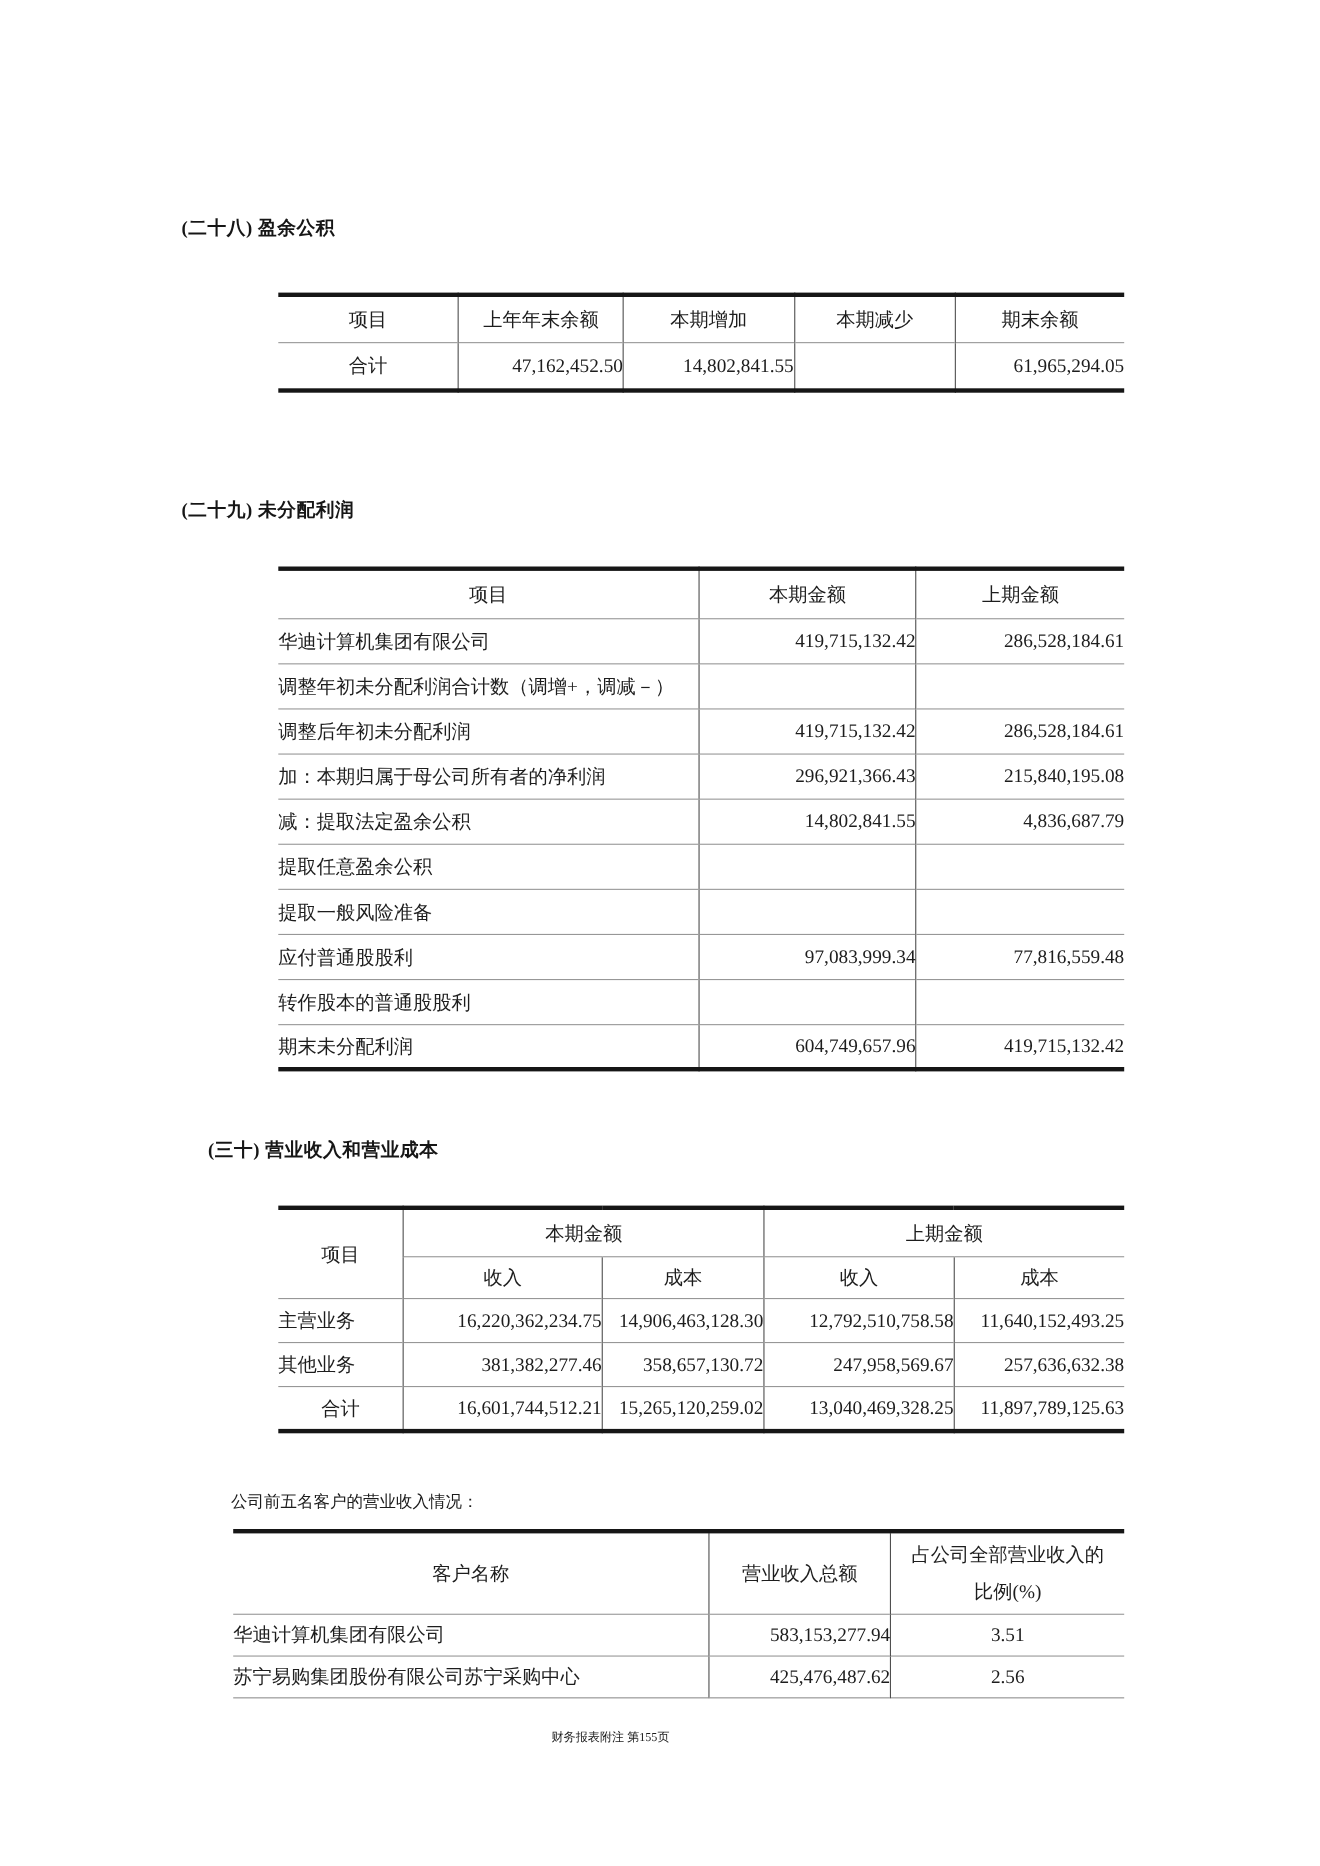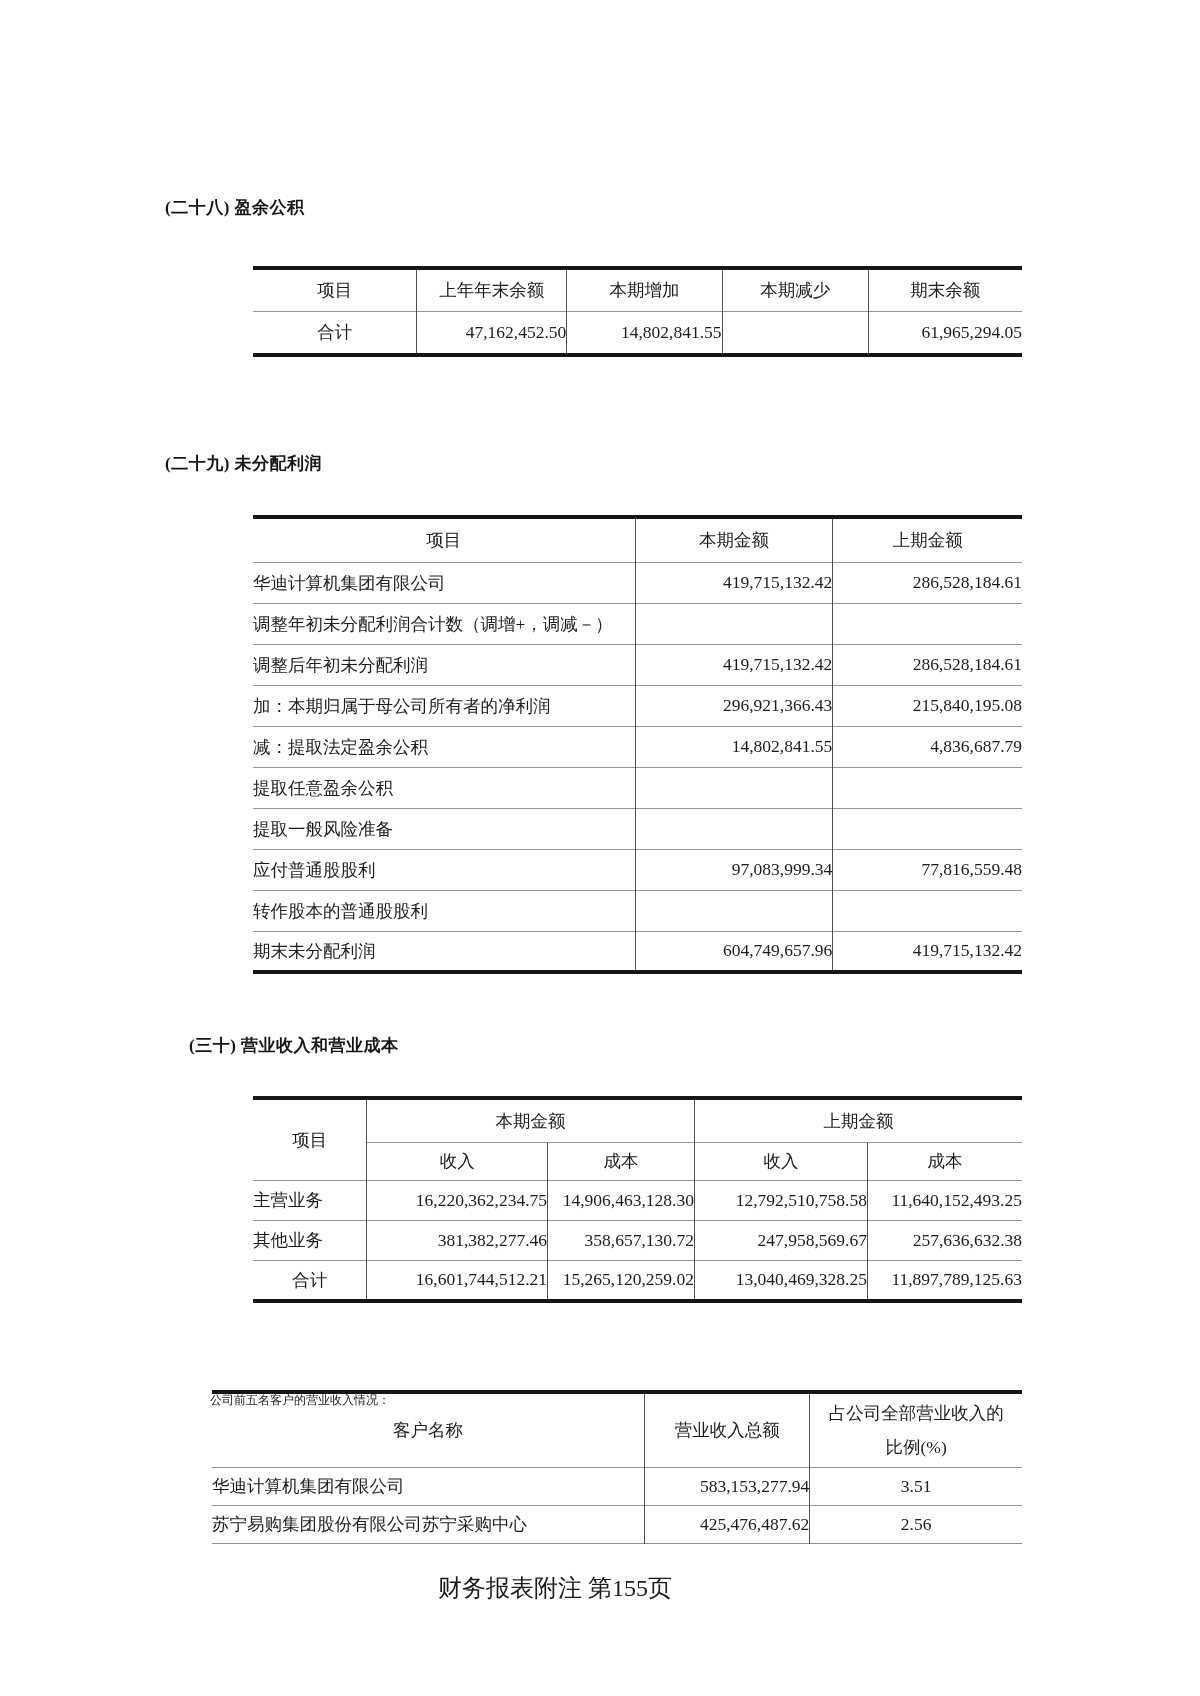--- a/index.html
+++ b/index.html
@@ -6,40 +6,40 @@
   body {
     width:1200px; height:1696px; position:relative;
     background:#ffffff; color:#1b1b1b;
     font-family:"Liberation Serif","DejaVu Serif",serif;
   }
   .abs { position:absolute; }
   .heading {
     font-size:17px; font-weight:bold; letter-spacing:0.5px;
     white-space:nowrap; color:#161616;
   }
-  .intro { font-size:12px; white-space:nowrap; color:#1b1b1b;margin-top:36px; }
+  .intro { font-size:15px; white-space:nowrap; color:#1b1b1b; }
   table.t {
     border-collapse:collapse; table-layout:fixed; width:100%;
     font-size:17.5px; color:#1d1d1d;
   }
   table.thick-both { border-top:4px solid #161616; border-bottom:4px solid #161616; }
   table.thick-top-thin-bottom { border-top:4px solid #161616; border-bottom:1.5px solid #8f8f8f; }
   .t th, .t td {
     font-weight:normal; vertical-align:middle; padding:0;
     overflow:visible; white-space:nowrap;
   }
   .t tr + tr > th, .t tr + tr > td { border-top:1.5px solid #979797; }
   .vl { border-left:1.5px solid #4f4f4f; }
   .ctr { text-align:center; }
   .lbl { text-align:left; padding-left:11px; }
   .lbl2 { text-align:left; padding-left:47px; }
   .num { text-align:right; padding-right:9px; }
   .hdr { text-align:center; }
   .two-line { line-height:34px; }
-  .footer { font-size:24px; text-align:center; color:#1b1b1b; }
+  .footer { font-size:11px; text-align:center; color:#1b1b1b; }
 </style>
 </head>
 <body>
 
 <div class="abs heading" style="left:165px; top:196px;">(二十八) 盈余公积</div>
 
 <div class="abs" style="left:253px; top:266px; width:769px;">
   <table class="t thick-both">
     <colgroup>
       <col style="width:21.3%">

